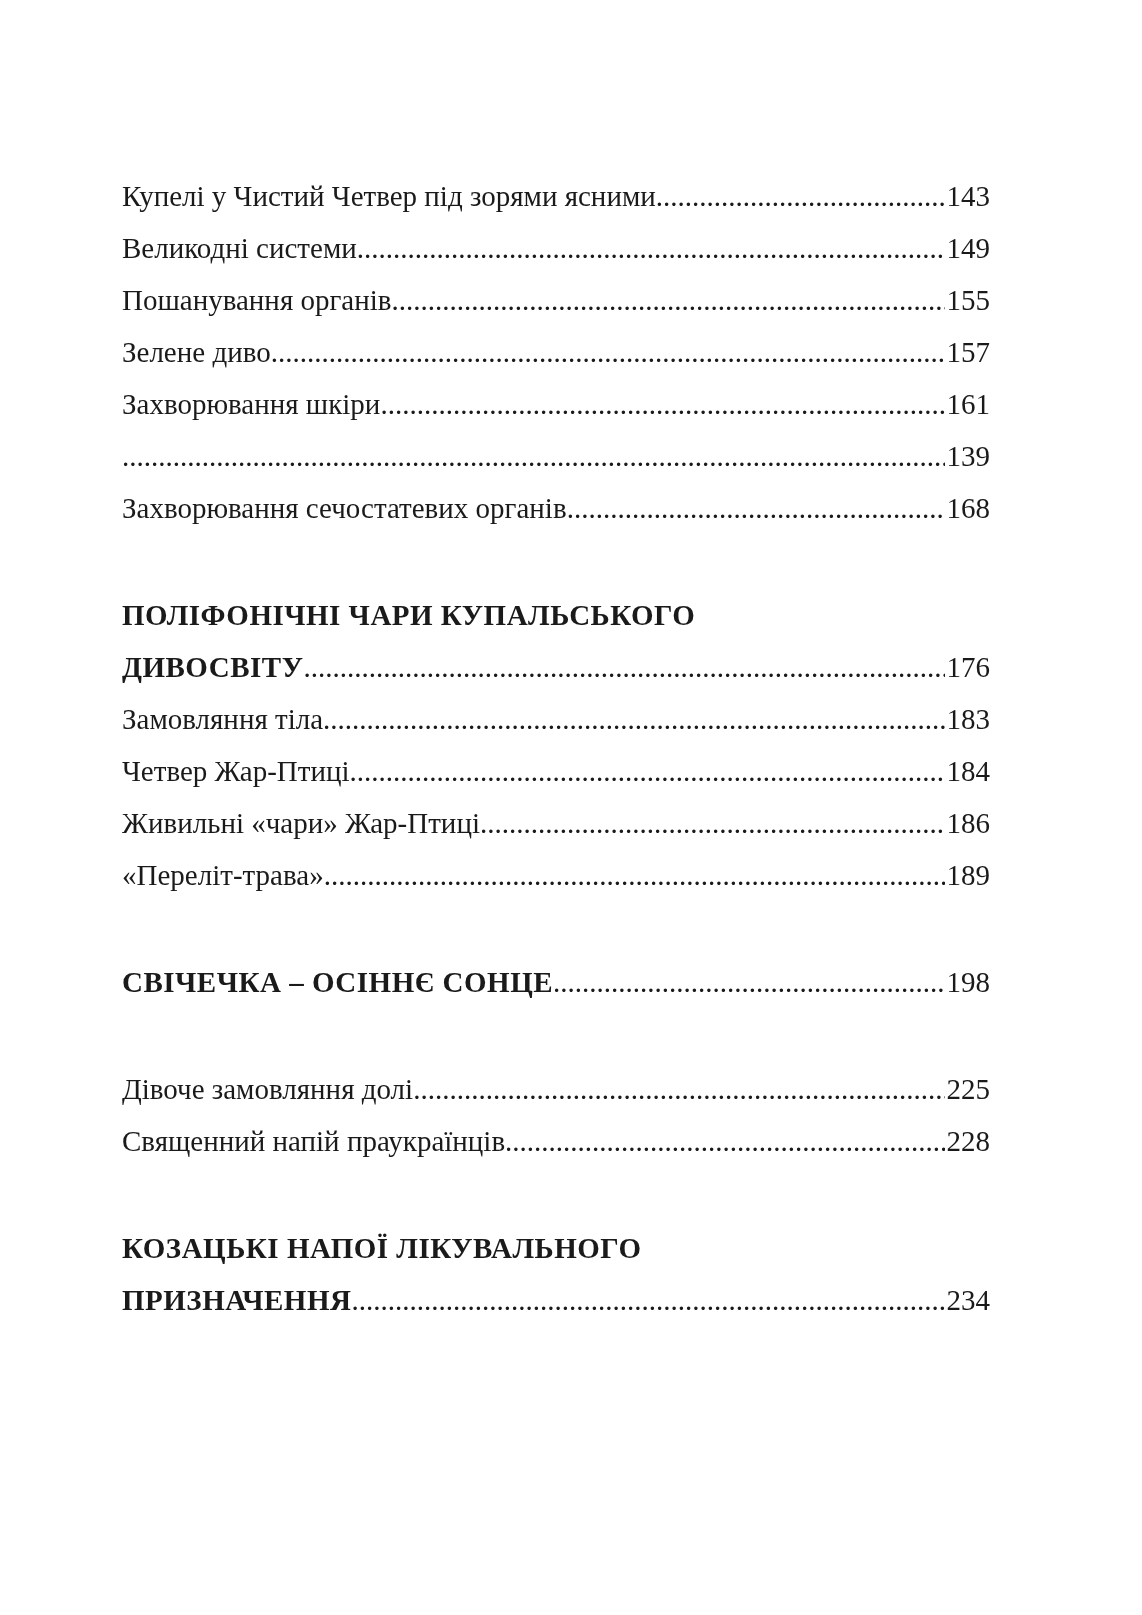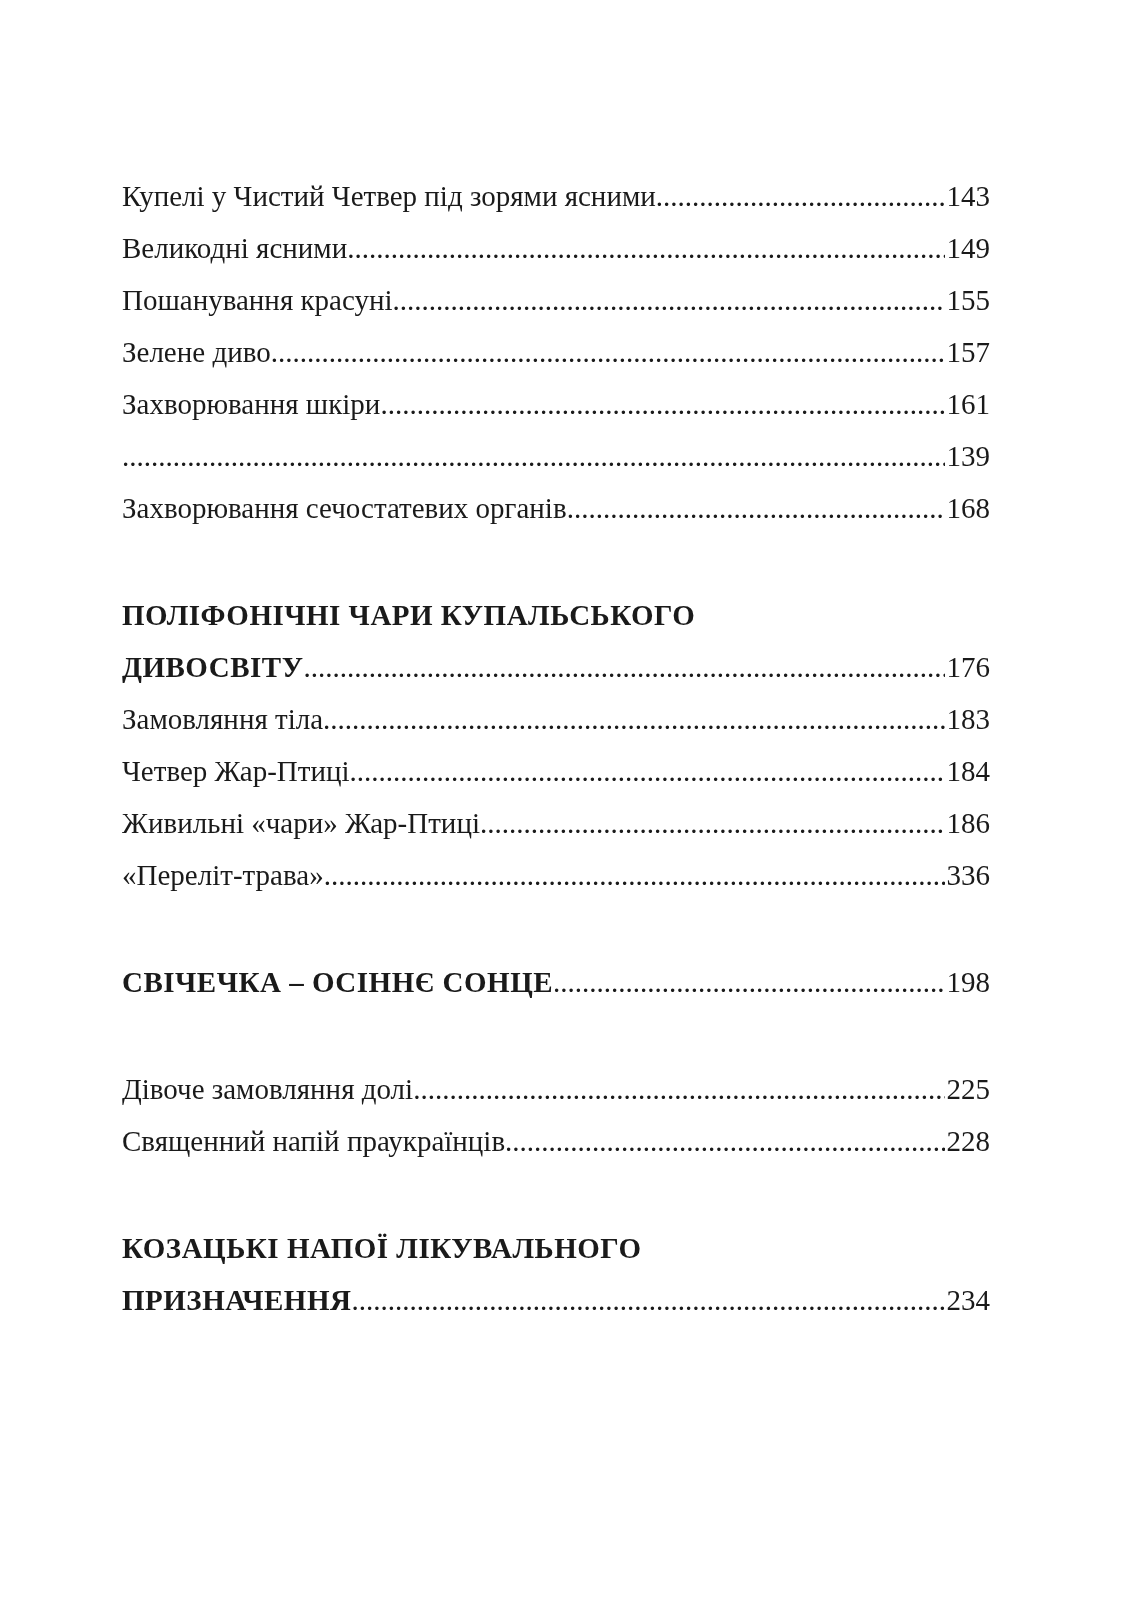--- a/index.html
+++ b/index.html
@@ -69,26 +69,26 @@
 <body>
 
 <div class="page">
   <div class="toc">
       <div class="toc-row">
         <span class="toc-label">Купелі у Чистий Четвер під зорями ясними</span>
         <span class="toc-dots"></span>
         <span class="toc-page">143</span>
       </div>
       <div class="toc-row">
-        <span class="toc-label">Великодні ясними</span>
+        <span class="toc-label">Великодні системи</span>
         <span class="toc-dots"></span>
         <span class="toc-page">149</span>
       </div>
       <div class="toc-row">
-        <span class="toc-label">Пошанування красуні</span>
+        <span class="toc-label">Пошанування органів</span>
         <span class="toc-dots"></span>
         <span class="toc-page">155</span>
       </div>
       <div class="toc-row">
         <span class="toc-label">Зелене диво</span>
         <span class="toc-dots"></span>
         <span class="toc-page">157</span>
       </div>
       <div class="toc-row">
         <span class="toc-label">Захворювання шкіри</span>
@@ -124,21 +124,21 @@
         <span class="toc-page">184</span>
       </div>
       <div class="toc-row">
         <span class="toc-label">Живильні «чари» Жар-Птиці</span>
         <span class="toc-dots"></span>
         <span class="toc-page">186</span>
       </div>
       <div class="toc-row">
         <span class="toc-label">«Переліт-трава»</span>
         <span class="toc-dots"></span>
-        <span class="toc-page">336</span>
+        <span class="toc-page">189</span>
       </div>
       <div class="toc-gap"></div>
       <div class="toc-row heading">
         <span class="toc-label">СВІЧЕЧКА – ОСІННЄ СОНЦЕ</span>
         <span class="toc-dots"></span>
         <span class="toc-page">198</span>
       </div>
       <div class="toc-gap"></div>
       <div class="toc-row">
         <span class="toc-label">Дівоче замовляння долі</span>

